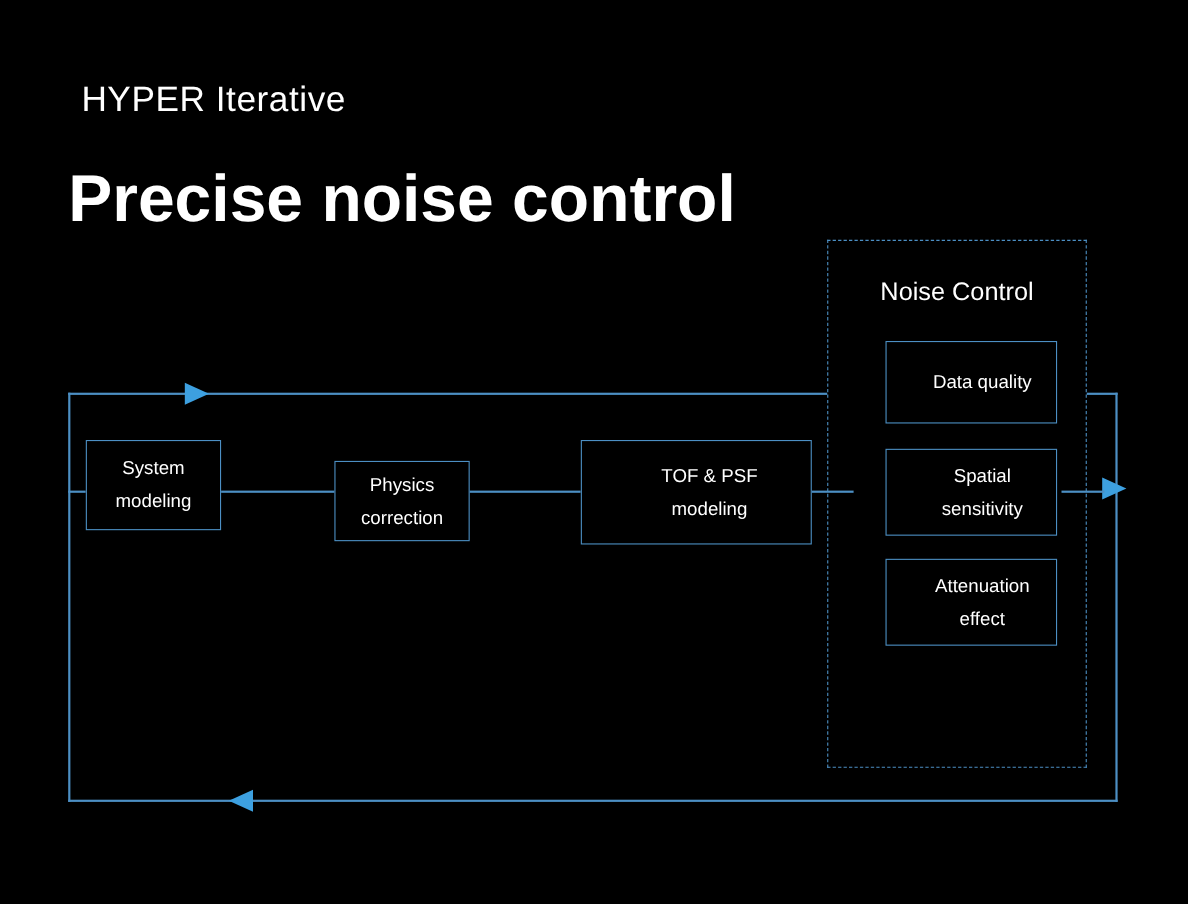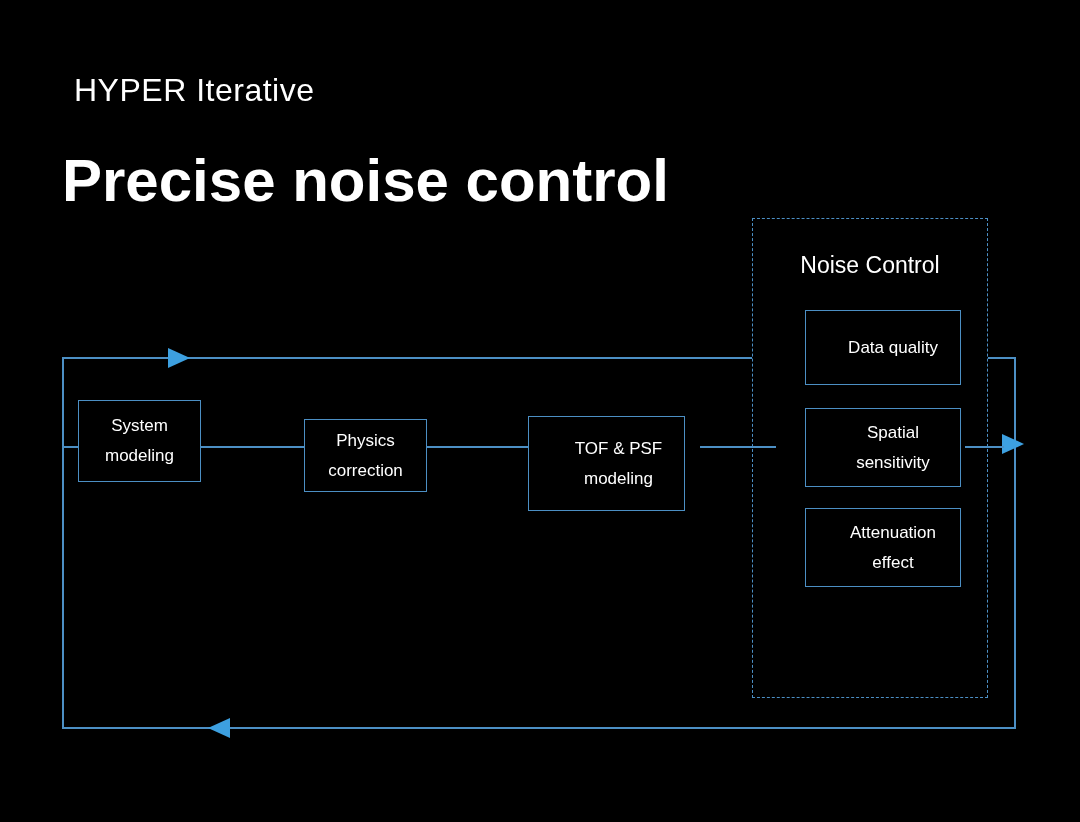--- a/index.html
+++ b/index.html
@@ -64,21 +64,21 @@
     position:absolute;
     border:1px solid var(--line);
     background:var(--bg);
     display:flex;align-items:center;justify-content:center;
     text-align:center;white-space:pre-line;
     font-size:17px;line-height:30px;color:var(--text);
     z-index:3;
   }
   .node-system{left:78px;top:400px;width:123px;height:82px;}
   .node-physics{left:304px;top:384px;width:123px;height:73px;margin-top:35px;}
-  .node-tof{left:528px;top:416px;width:157px;height:95px;padding-left:24px;}
+  .node-tof{left:528px;top:400px;width:210px;height:95px;padding-left:24px;}
 
   
   .nc-panel{
     position:absolute;left:752px;top:218px;width:236px;height:480px;
     border:1px dashed var(--line);
     background:var(--bg);
     z-index:2;
   }
   .nc-title{
     position:absolute;left:752px;top:252px;width:236px;

